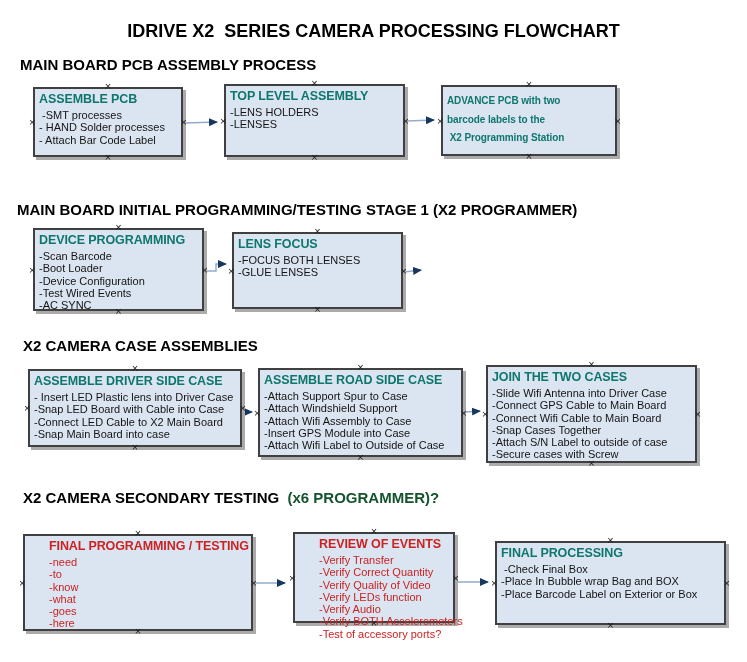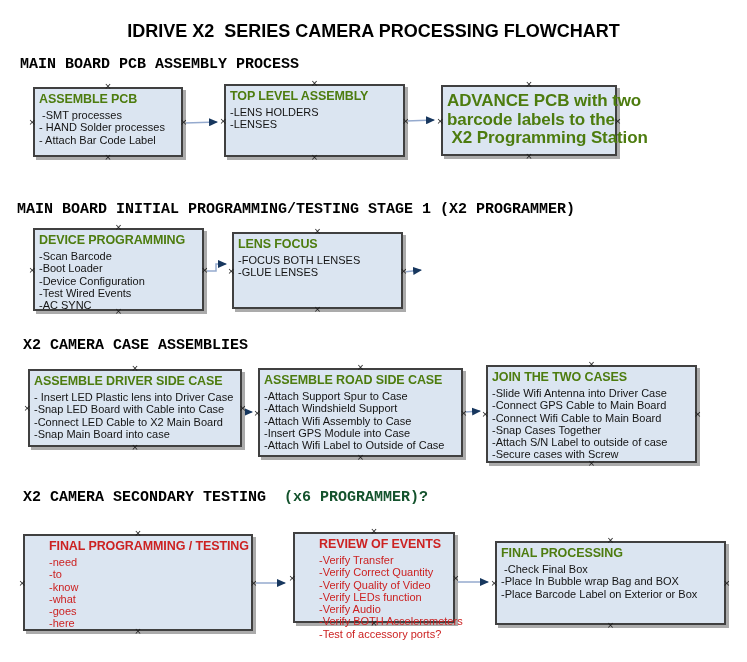--- a/index.html
+++ b/index.html
@@ -1,27 +1,27 @@
 <!DOCTYPE html>
 <html><head>
 <meta charset="utf-8">
 <style>
   html,body{margin:0;padding:0;background:#ffffff;}
   .canvas{position:relative;width:747px;height:662px;background:#ffffff;overflow:hidden;
           font-family:"Liberation Sans",sans-serif;color:#111;border-radius:29px;}
   .page-title{position:absolute;top:21px;left:0;width:747px;text-align:center;
               font-size:18px;font-weight:bold;white-space:pre;color:#000;}
-  .sec-h{position:absolute;font-size:15px;font-weight:bold;white-space:pre;color:#000;font-family:Liberation Mono, monospace;}
+  .sec-h{position:absolute;font-size:15px;font-weight:bold;white-space:pre;color:#000;}
   .sec-h .red-part{color:#14532d;margin-top:24px;}
   .arrows{position:absolute;left:0;top:0;pointer-events:none;}
   .box{position:absolute;box-sizing:border-box;background:#dbe5f1;border:2px solid #404040;
        box-shadow:3px 3px 0 #ababab;padding:2px 4px 2px 4px;}
   .box-title{font-size:12.5px;font-weight:bold;line-height:15px;white-space:pre;
-             margin:1px 0 2px 0;color:#4d7c0f;letter-spacing:-0.1px;}
-  .box-title.tall{font-size:17px;line-height:18.5px;margin-top:3px;}
+             margin:1px 0 2px 0;color:#0f766e;letter-spacing:-0.1px;}
+  .box-title.tall{font-size:10px;line-height:18.5px;margin-top:3px;}
   .box-item{font-size:11px;line-height:12.3px;white-space:pre;color:#141414;}
   .box.red .box-title,.box.red .box-item{color:#cc2222;padding-left:20px;}
   .ax{position:absolute;font-style:normal;font-size:11px;line-height:9px;color:#1c1c1c;}
   .ax::before{content:"\00d7";}
   .ax.at{top:-7px;left:50%;transform:translateX(-50%);}
   .ax.ab{bottom:-7px;left:50%;transform:translateX(-50%);}
   .ax.al{left:-6px;top:50%;transform:translateY(-50%);}
   .ax.ar{right:-6px;top:50%;transform:translateY(-50%);}
 </style>
 </head>

